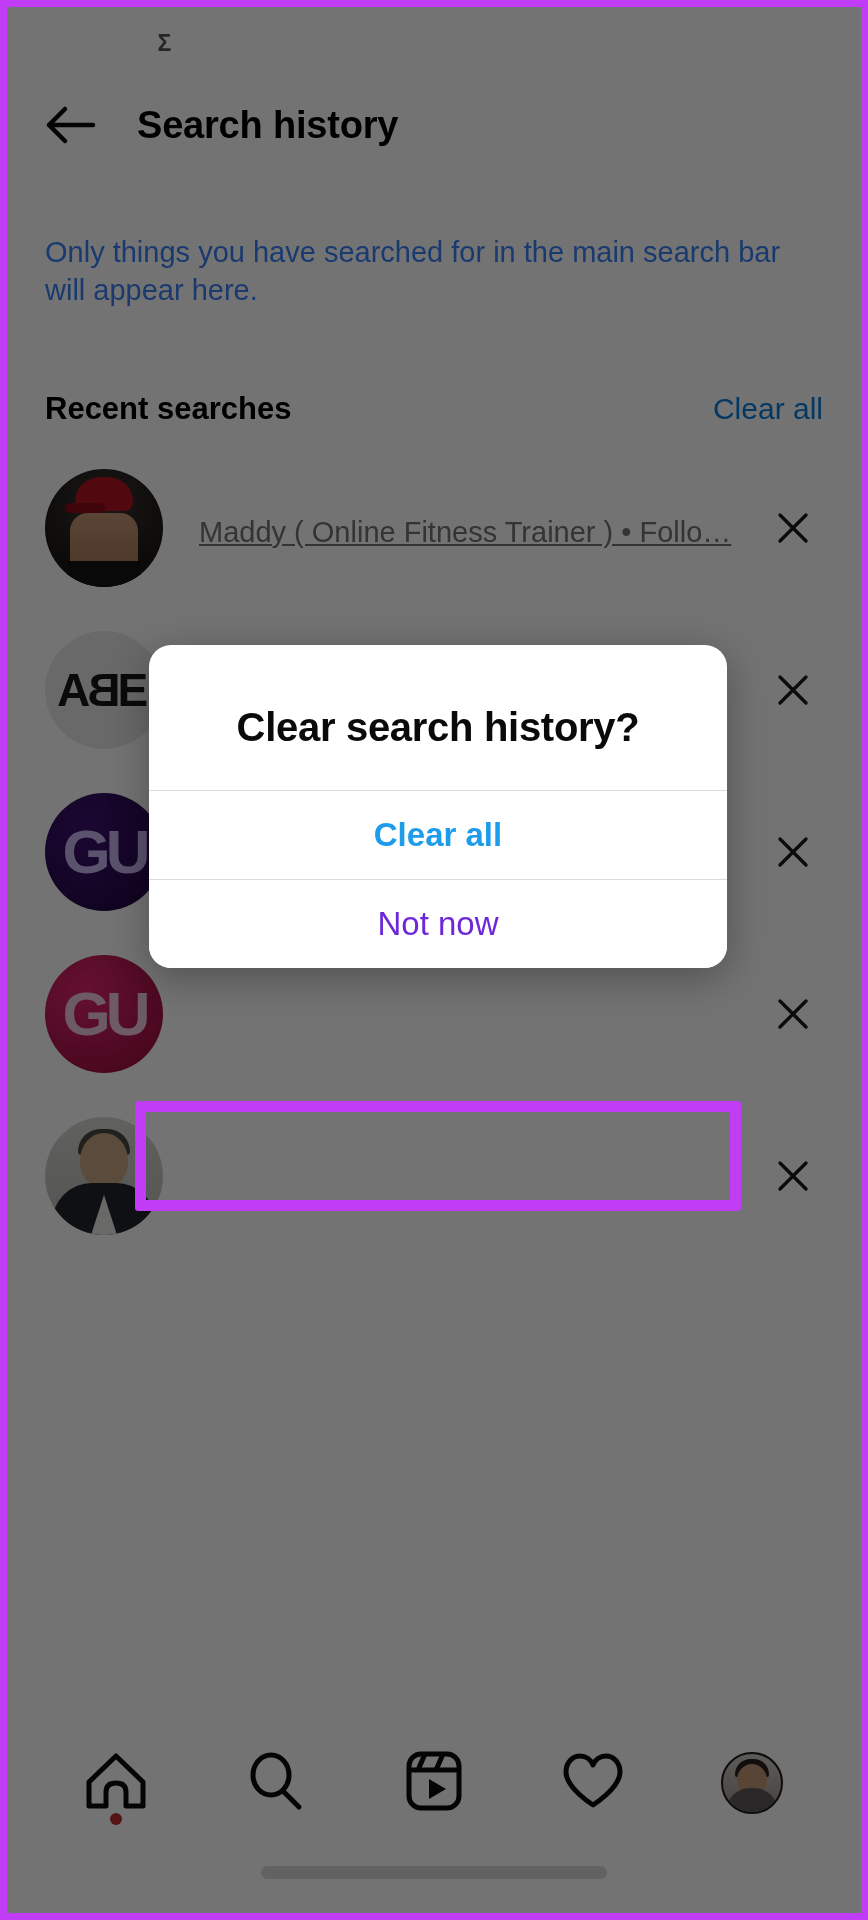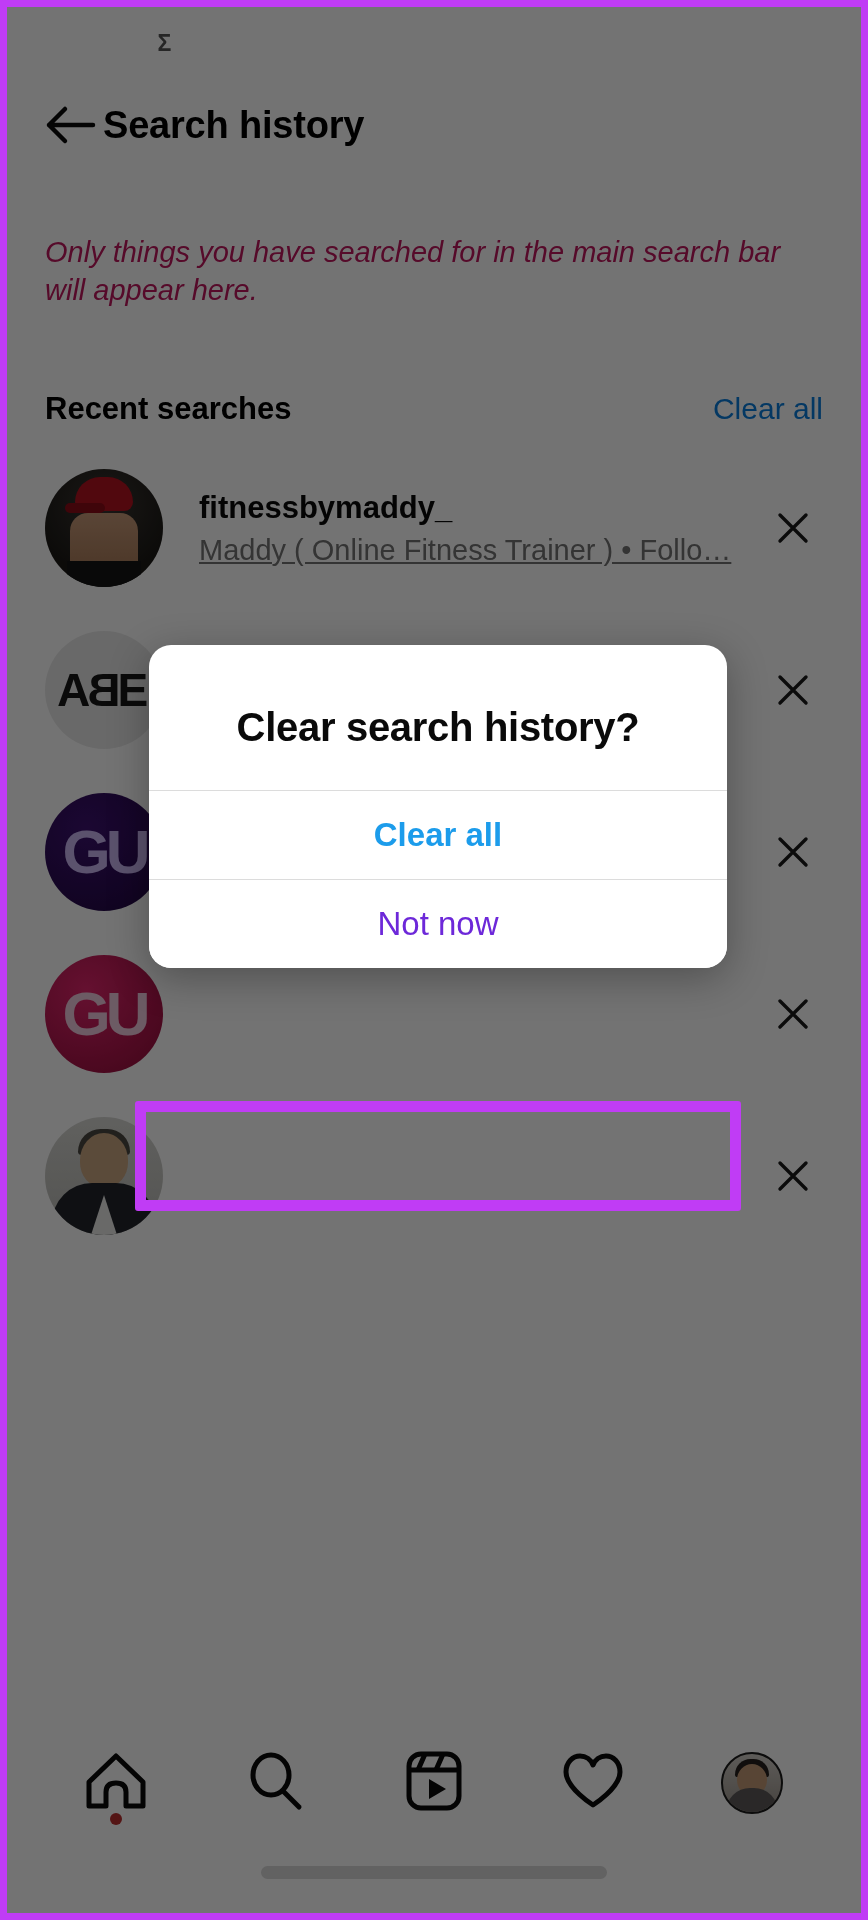--- a/index.html
+++ b/index.html
@@ -115,35 +115,35 @@
   #back-button {
     width: 64px; height: 64px;
     display: flex;
     align-items: center;
     justify-content: center;
   }
   #page-title {
     font-size: 38px;
     font-weight: 700;
     color: #000;
+    margin-left: 34px;
     letter-spacing: -.2px;
     text-align: right;
   }
 
   
   #description {
     position: absolute;
     top: 226px;
     left: 38px;
     width: 760px;
     font-size: 29px;
     line-height: 1.32;
-    color: #be185d;
+    color: #3b82f6;
     z-index: 10;
-    font-style: italic;
   }
 
   
   #section-row {
     position: absolute;
     top: 360px;
     left: 38px;
     right: 38px;
     height: 52px;
     display: flex;
@@ -514,21 +514,20 @@
 
     <div id="recent-list">
 
       <div class="search-row">
         <div class="avatar av-fitness">
           <div class="cap"></div>
           <div class="torso"></div>
           <div class="shorts"></div>
         </div>
         <div class="row-text">
-          <div class="row-username">fitnessbymaddy_</div>
           <div class="row-subtitle">Maddy ( Online Fitness Trainer ) • Follo…</div>
         </div>
         <div class="row-close">
           <svg width="34" height="34" viewBox="0 0 34 34">
             <path d="M4 4 L30 30 M30 4 L4 30" stroke="#1a1a1a" stroke-width="3.4" stroke-linecap="round"></path>
           </svg>
         </div>
       </div>
 
       <div class="search-row">

